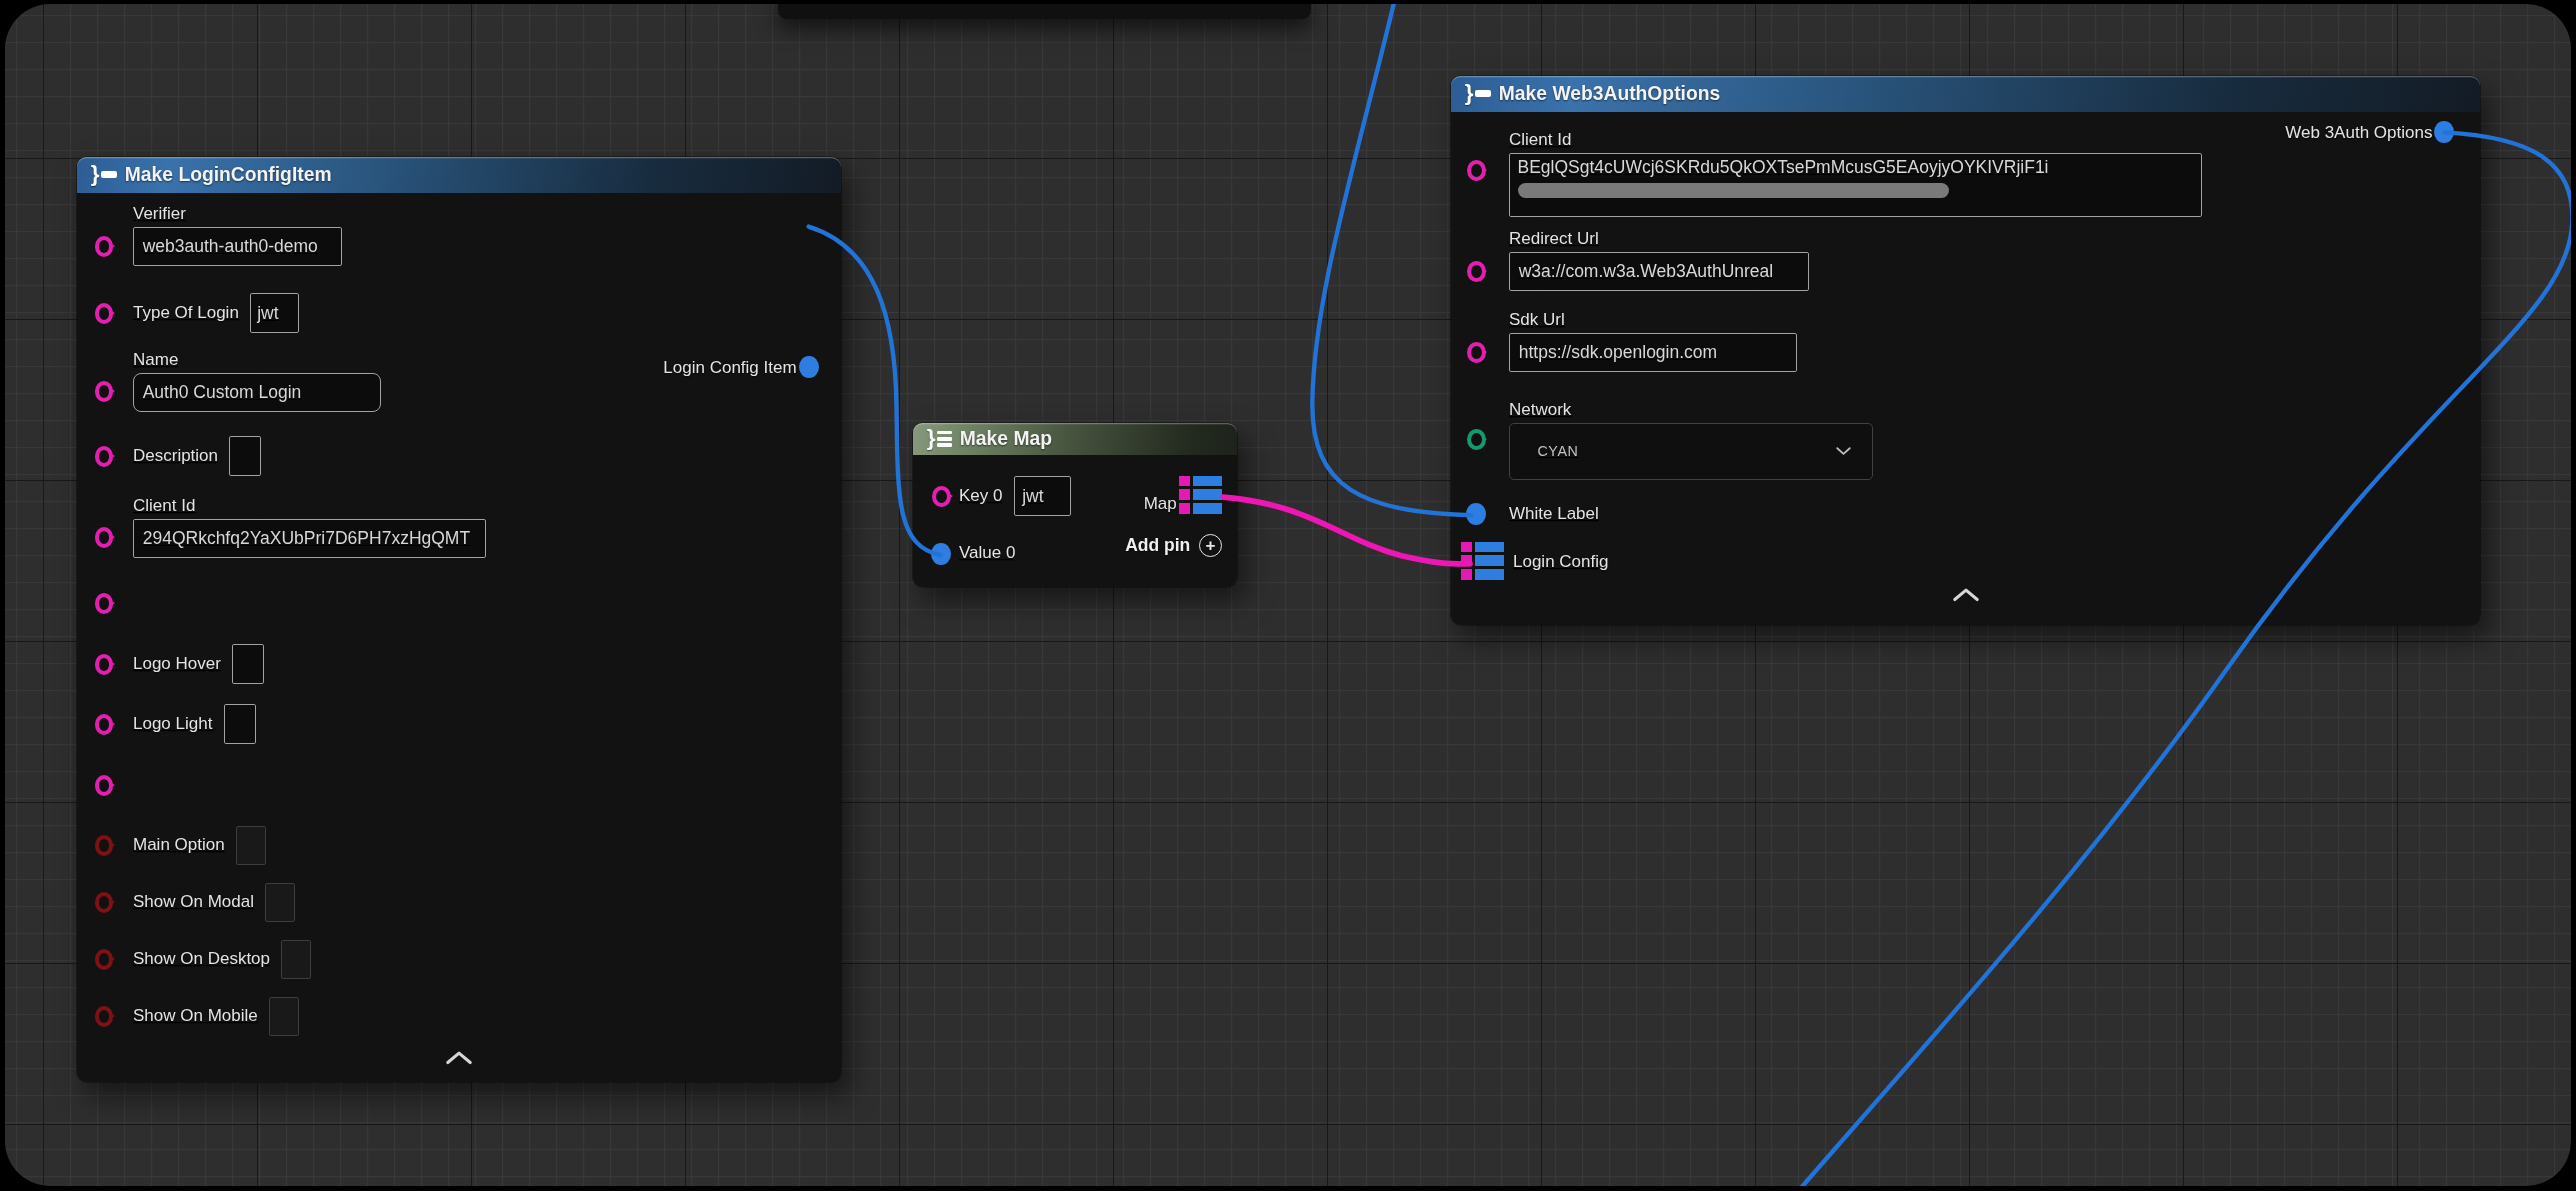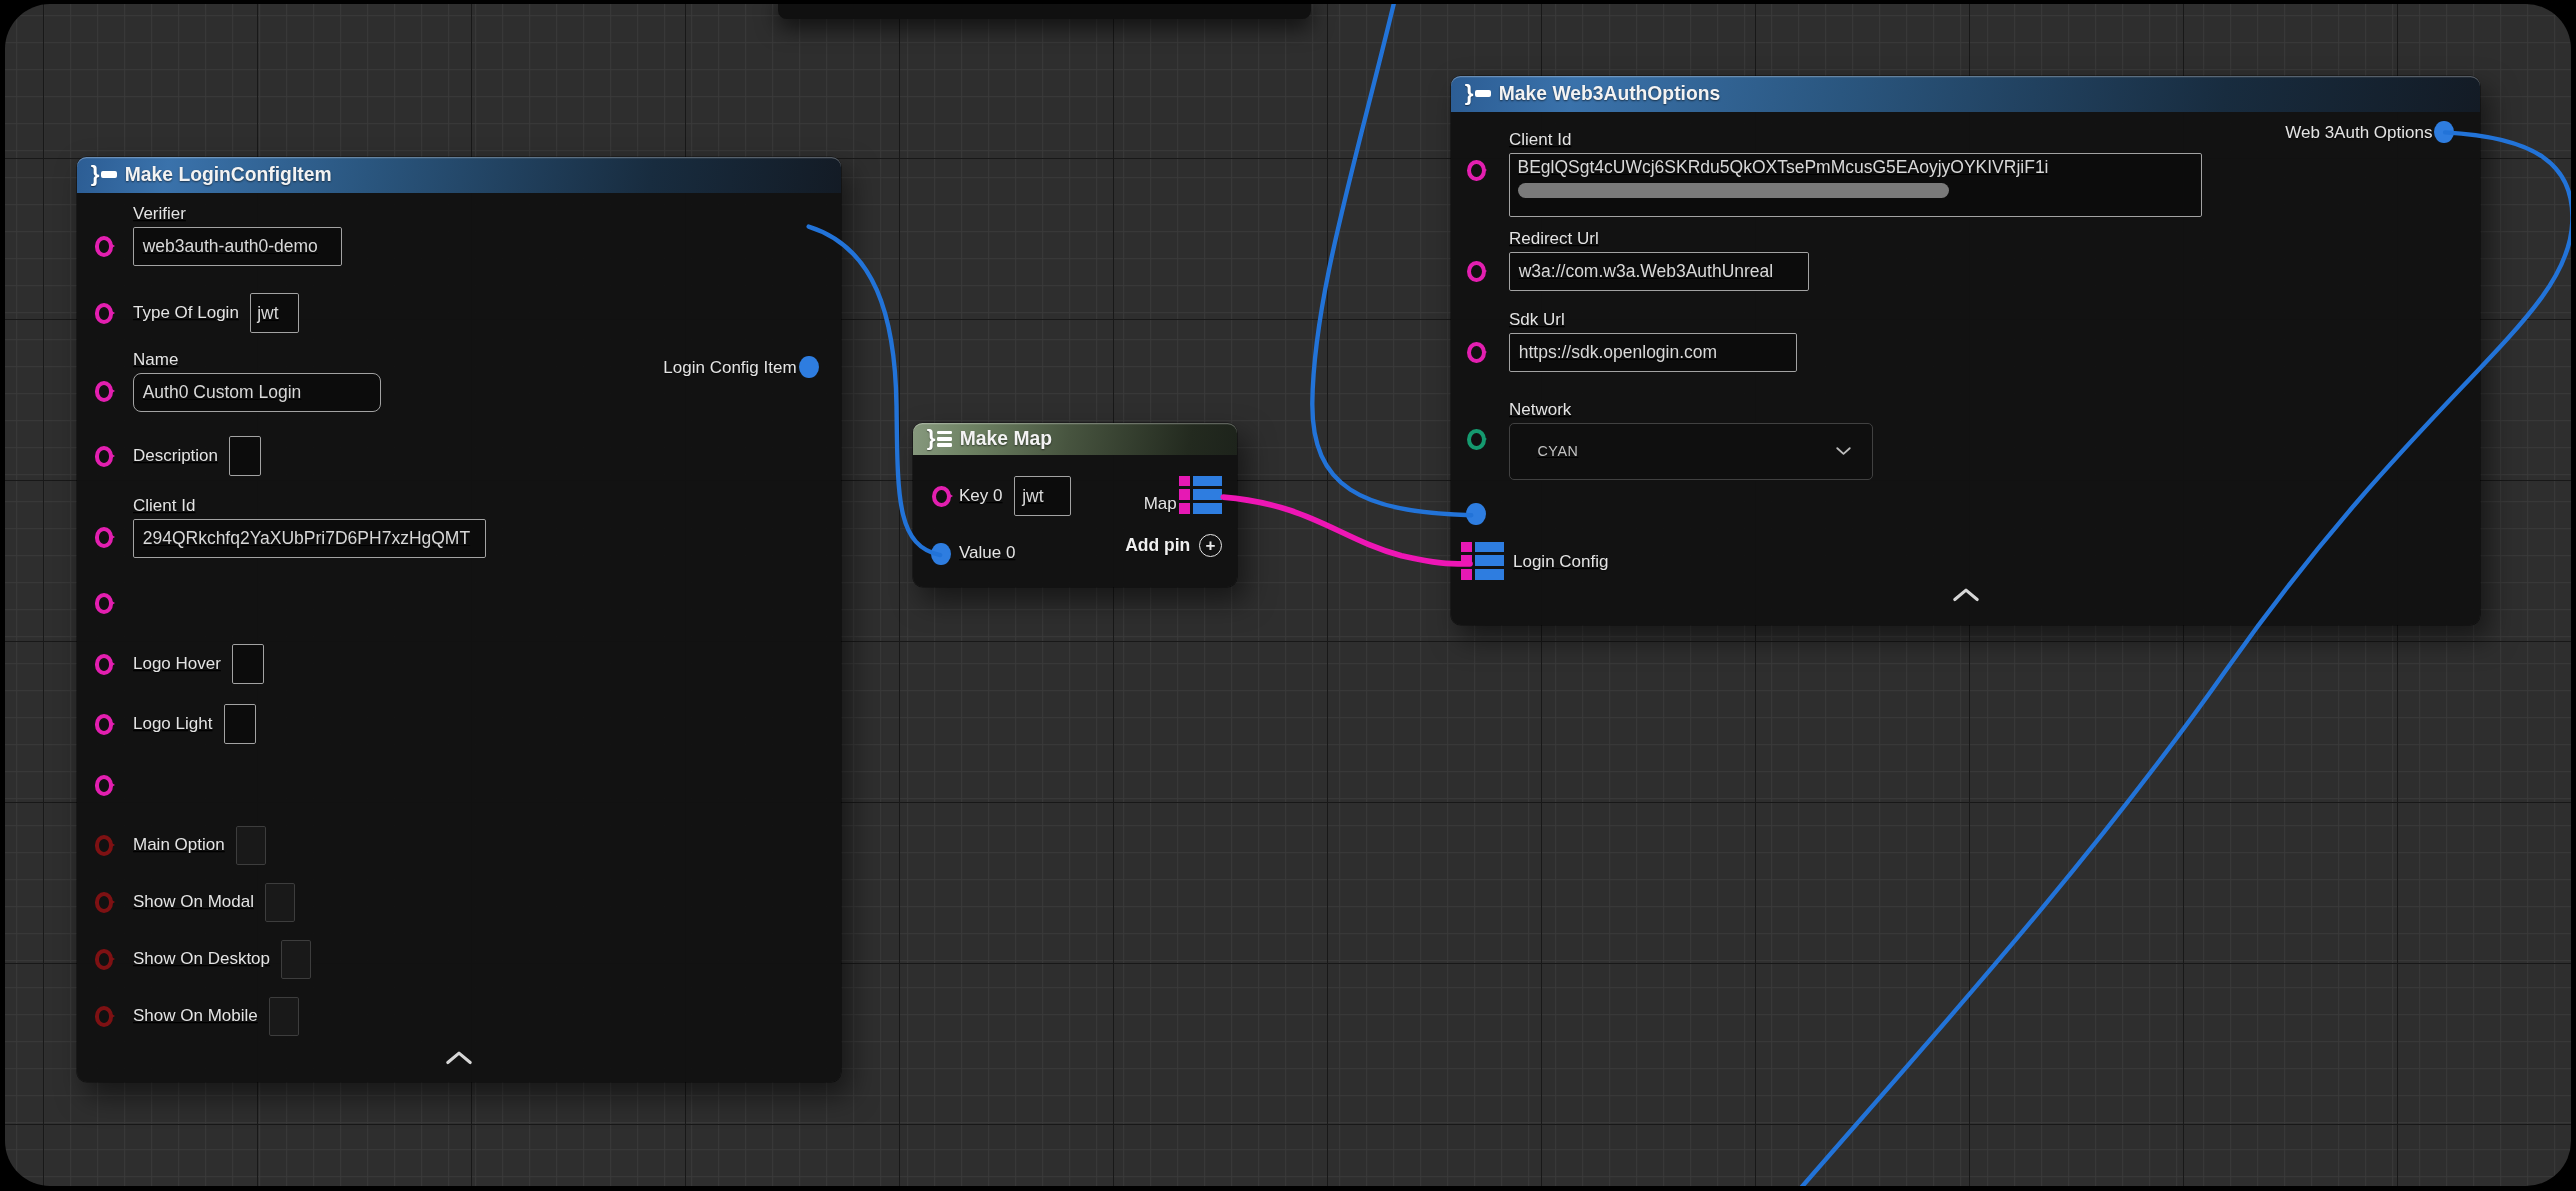--- a/index.html
+++ b/index.html
@@ -256,20 +256,23 @@
       <span class="plabel">Network</span>
       <div class="dropdown">
         <span class="dtext">CYAN</span>
         <svg width="15" height="8.7" viewBox="0 0 24 14">
           <polyline points="2,2 12,11 22,2" fill="none" stroke="#bdbdbd" stroke-width="3" stroke-linecap="round" stroke-linejoin="round"></polyline>
         </svg>
       </div>
     </div>
     <span class="pin ring p-enum" style="left:16px;top:353px;"></span>
 
+    <div class="prow" style="top:416px;left:58px;">
+      <span class="plabel">White Label</span>
+    </div>
     <span class="pin fill p-obj" style="left:15px;top:427px;"></span>
 
     <div class="prow" style="top:464px;left:62px;">
       <span class="plabel">Login Config</span>
     </div>
     <span class="mappin" style="position:absolute;left:10px;top:466px;">
       <i class="k"></i>
         <i class="v"></i>
         <i class="k"></i>
         <i class="v"></i>

